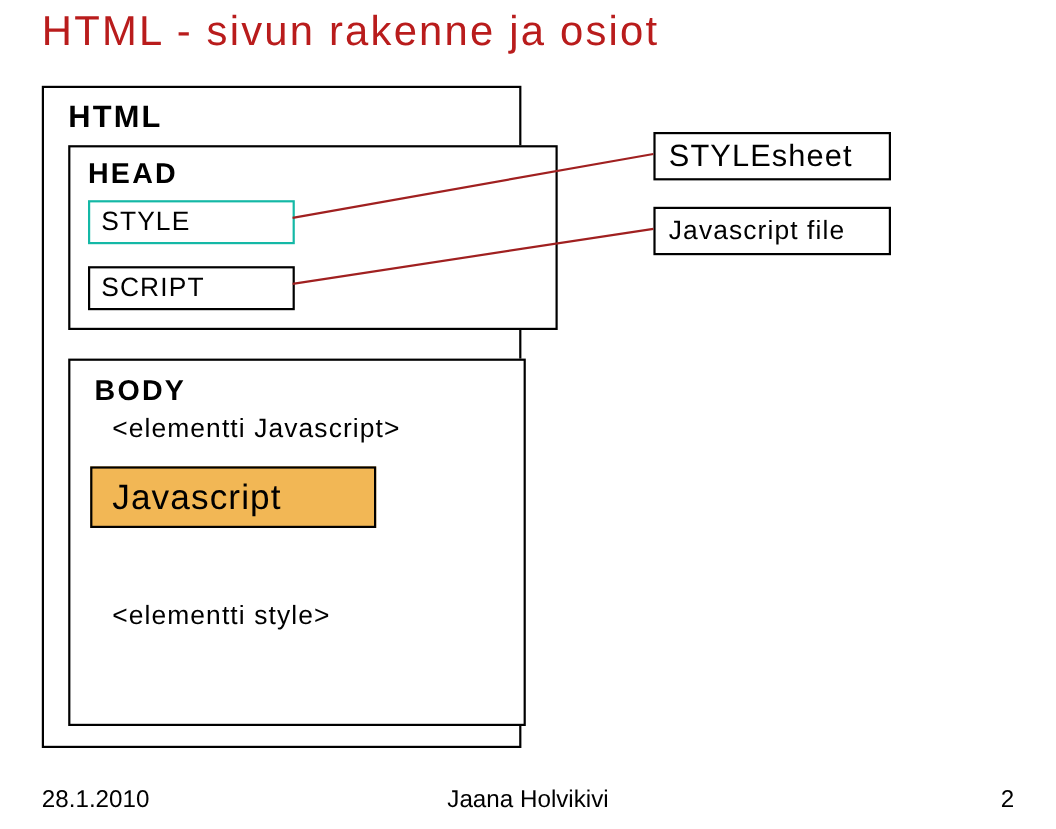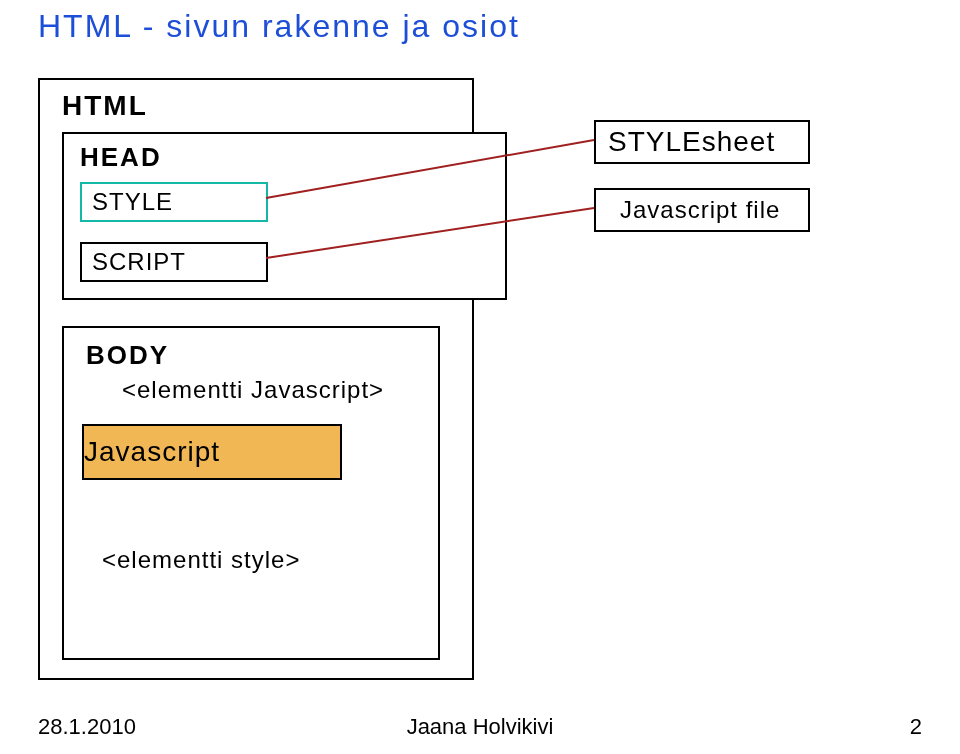--- a/index.html
+++ b/index.html
@@ -9,22 +9,22 @@
     width: 960px;
     height: 754px;
     font-family: Arial, Helvetica, sans-serif;
     background: #fff;
     position: relative;
   }
   .title {
     position: absolute;
     left: 38px;
     top: 8px;
-    font-size: 32px;
-    color: #1d4ed8;
+    font-size: 38px;
+    color: #b91c1c;
     letter-spacing: 2px;
   }
   .html-box {
     position: absolute;
     left: 38px;
     top: 78px;
     width: 436px;
     height: 602px;
     border: 2px solid #000;
     background: #fff;
@@ -81,54 +81,54 @@
     padding-left: 10px;
     display: flex;
     align-items: center;
     font-size: 24px;
     letter-spacing: 1px;
   }
   .body-box {
     position: absolute;
     left: 22px;
     top: 246px;
-    width: 378px;
+    width: 416px;
     height: 334px;
     border: 2px solid #000;
     background: #fff;
   }
   .body-label {
     position: absolute;
     left: 22px;
     top: 12px;
     font-size: 26px;
     font-weight: bold;
     letter-spacing: 2px;
     color: #000;
   }
   .elem-js {
     position: absolute;
     left: 38px;
     top: 48px;
     font-size: 24px;
     color: #000;
     letter-spacing: 1px;
-    margin-left: 20px;
   }
   .js-box {
     position: absolute;
     left: 18px;
     top: 96px;
     width: 260px;
     height: 56px;
     border: 2px solid #000;
     background: #f2b755;
     display: flex;
     align-items: center;
-    font-size: 28px;
+    padding-left: 18px;
+    font-size: 32px;
     letter-spacing: 1px;
   }
   .elem-style {
     position: absolute;
     left: 38px;
     top: 218px;
     font-size: 24px;
     color: #000;
     letter-spacing: 1px;
   }
@@ -149,21 +149,21 @@
   .jsfile-box {
     position: absolute;
     left: 594px;
     top: 188px;
     width: 216px;
     height: 44px;
     border: 2px solid #000;
     background: #fff;
     display: flex;
     align-items: center;
-    padding-left: 24px;
+    padding-left: 12px;
     font-size: 24px;
     letter-spacing: 1px;
   }
   .footer-date {
     position: absolute;
     left: 38px;
     bottom: 14px;
     font-size: 22px;
     color: #000;
   }

